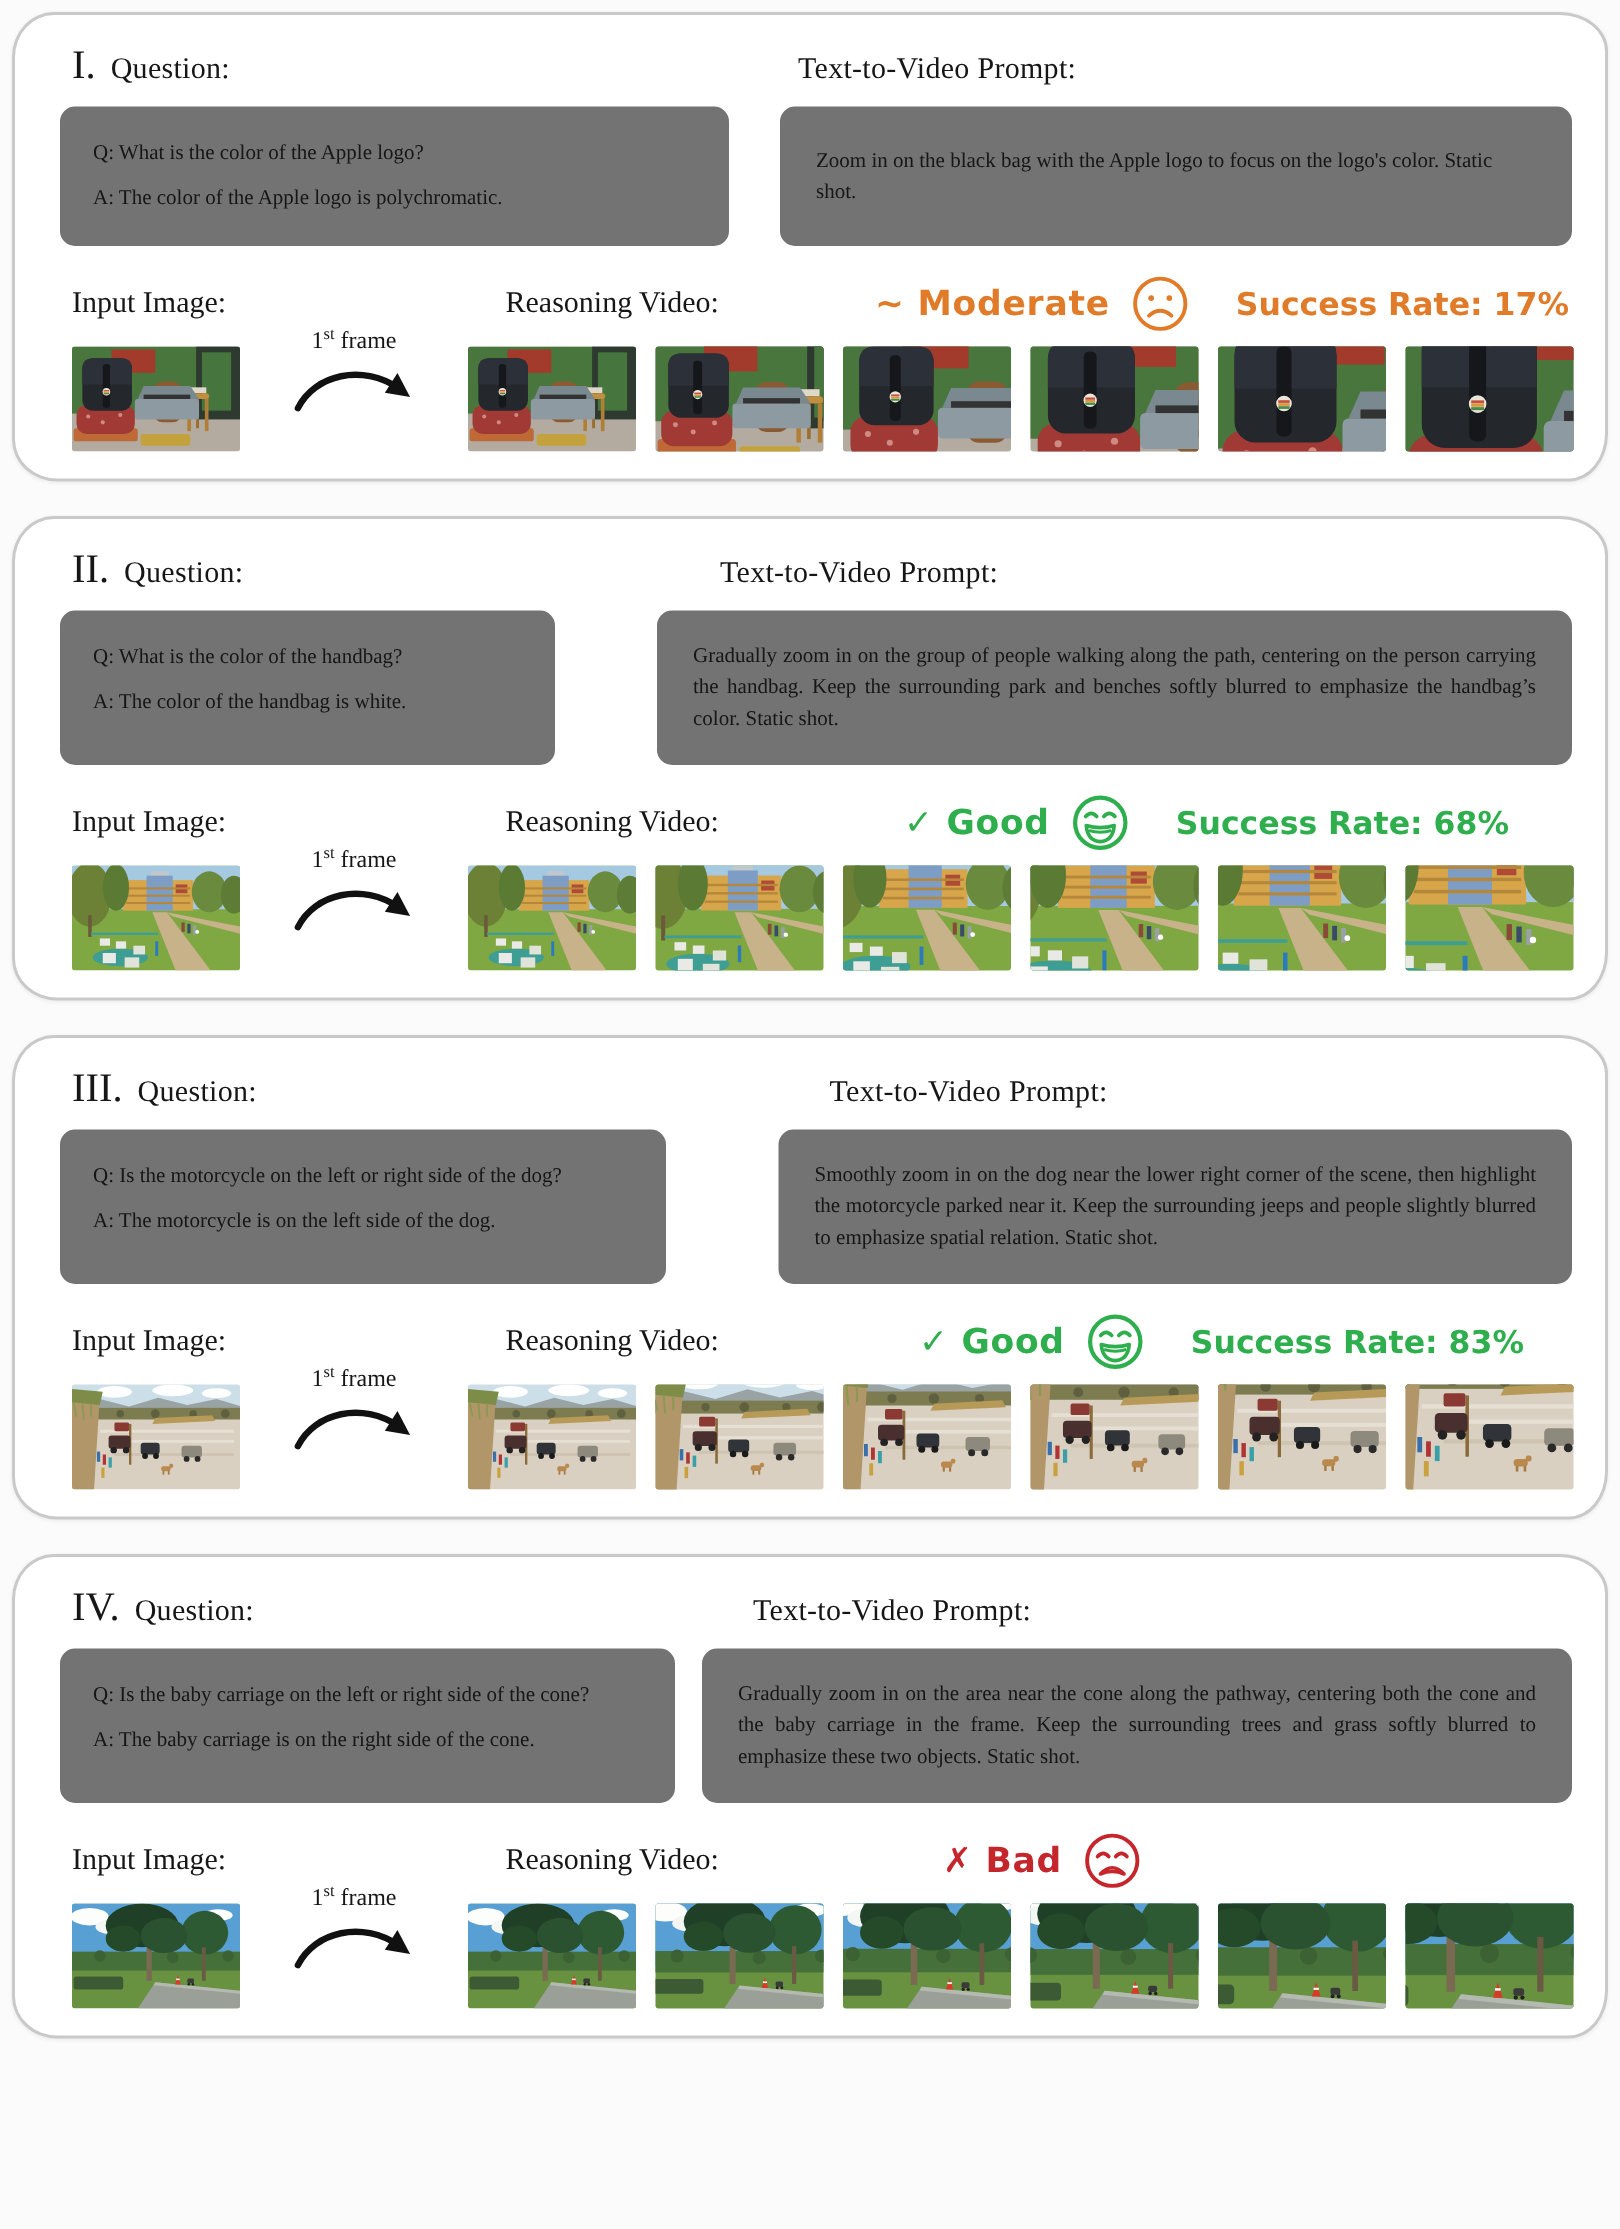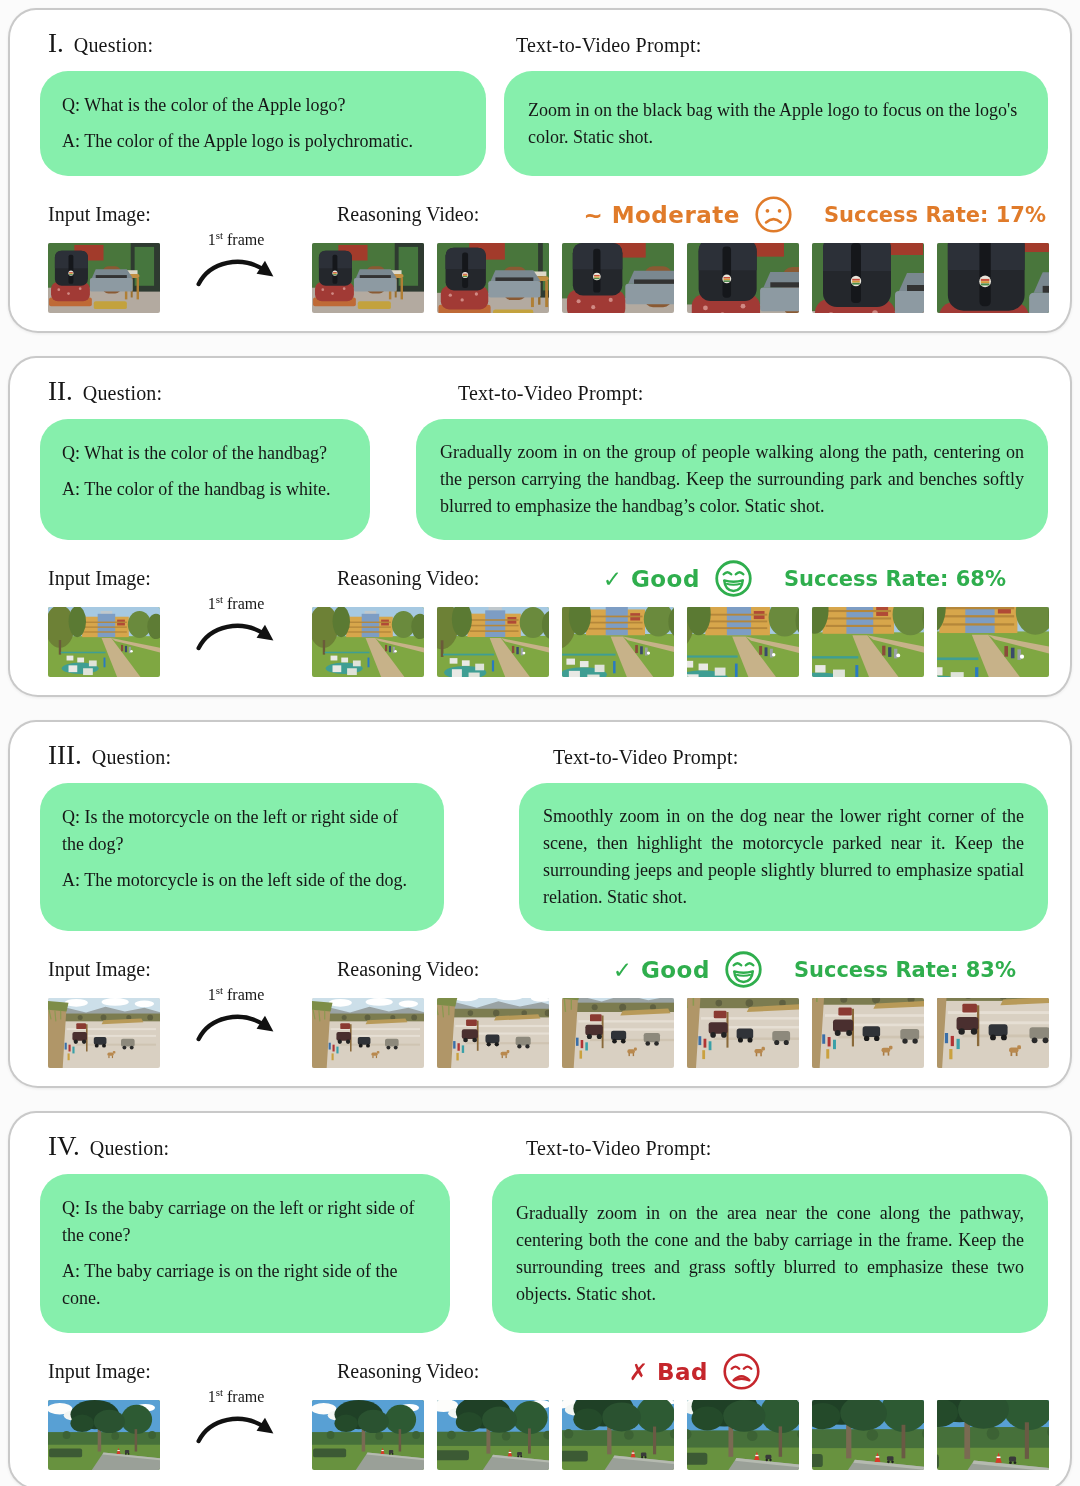--- a/index.html
+++ b/index.html
@@ -17,38 +17,38 @@
     background:#ffffff;
     border:2px solid #c9c9c9;
     border-radius:28px 32px 26px 30px / 30px 26px 32px 28px;
     box-shadow:0 1px 3px rgba(0,0,0,.07);
     padding:12px 22px 18px 30px;
     margin-bottom:23px;
     position:relative;
   }
 
   .cols{display:grid;}
-  .p1 .cols{grid-template-columns:446px auto;gap:18px;}
-  .p2 .cols{grid-template-columns:330px auto;gap:46px;}
+  .p1 .cols{grid-template-columns:446px auto;gap:34px;}
+  .p2 .cols{grid-template-columns:330px auto;gap:68px;}
   .p3 .cols{grid-template-columns:404px auto;gap:75px;}
-  .p4 .cols{grid-template-columns:410px auto;gap:42px;}
+  .p4 .cols{grid-template-columns:410px auto;gap:18px;}
 
   .head{margin:6px 0 12px 0;align-items:baseline;}
   .numeral{font-size:27px;margin:0 10px 0 0;}
   .headlbl{font-size:20px;letter-spacing:.2px;}
   .qhead{padding-left:8px;}
   .p1 .phead{padding-left:12px;}
   .p2 .phead{padding-left:42px;}
   .p3 .phead{padding-left:34px;}
   .p4 .phead{padding-left:34px;}
 
   .bubble{
-    background:#86efac;
-    border-radius:28px;
-    font-size:18px;
+    background:#737373;
+    border-radius:10px;
+    font-size:14px;
     line-height:1.5;
   }
   .qbox{padding:12px 22px;}
   .qbox p{margin:9px 0;}
   .pbox{padding:14px 24px;display:flex;align-items:center;}
   .ptext{margin:6px 0;}
   .p2 .ptext,.p3 .ptext,.p4 .ptext{text-align:justify;}
 
   
   .medialabels{display:flex;align-items:center;margin:18px 0 8px 0;}

